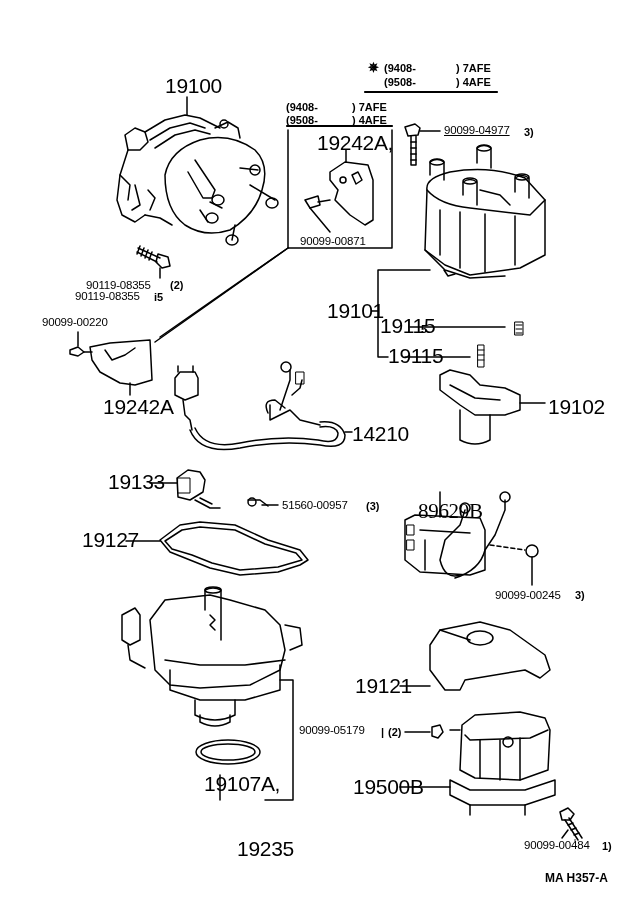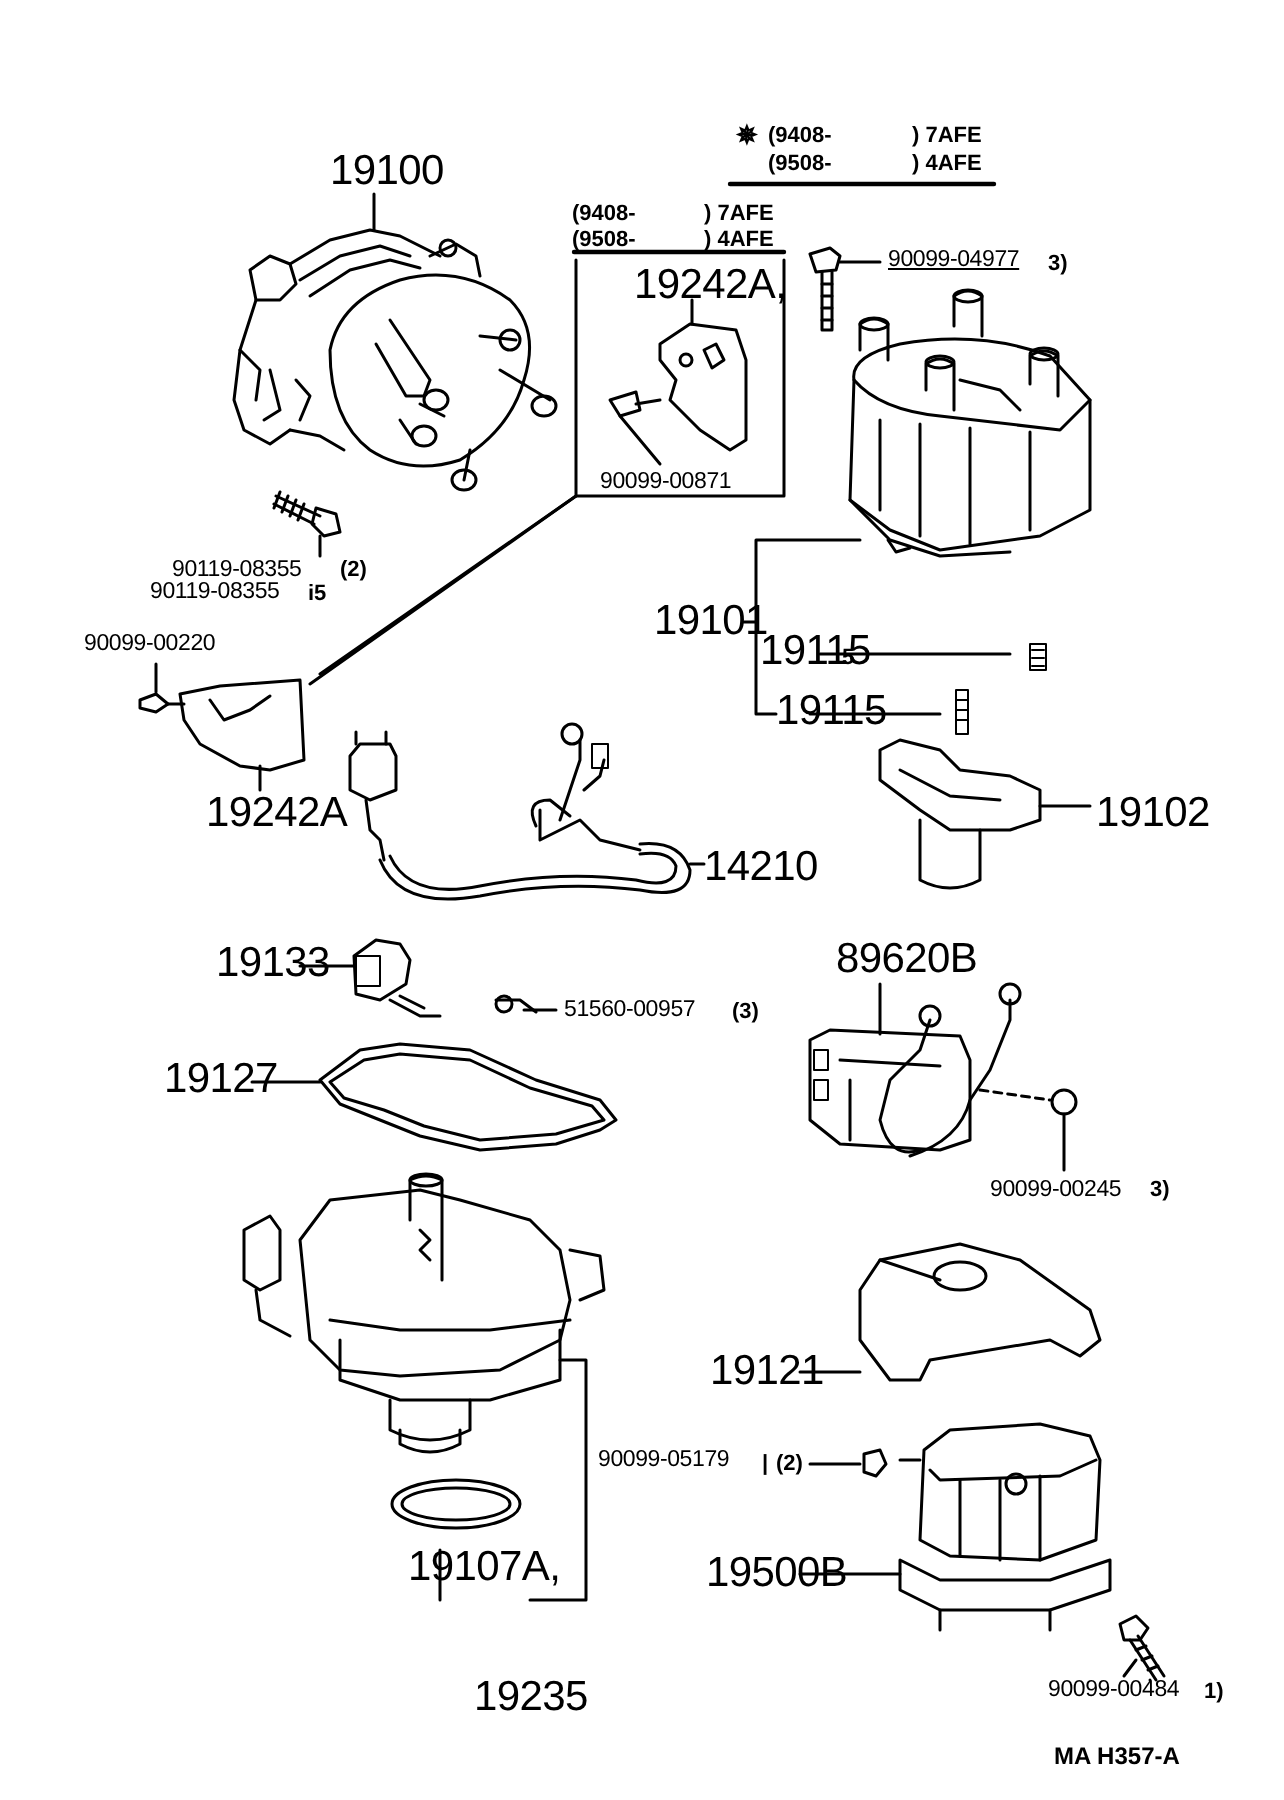--- a/index.html
+++ b/index.html
@@ -257,31 +257,31 @@
 <div class="lbl" style="left:380px;top:318px;">19115</div>
 <div class="b" style="left:421px;top:323px;">5</div>
 <div class="lbl" style="left:388px;top:348px;">19115</div>
 <div class="lbl" style="left:548px;top:387px;margin-top:12px;">19102</div>
 
 <div class="lbl" style="left:352px;top:426px;">14210</div>
 <div class="lbl" style="left:108px;top:474px;">19133</div>
 <div class="sm" style="left:282px;top:499px;">51560-00957</div>
 <div class="b" style="left:366px;top:500px;">(3)</div>
 
-<div class="lbl" style="left:418px;top:472px;">89620B</div>
+<div class="lbl" style="left:418px;top:503px;font-family:Liberation Serif, serif;">89620B</div>
 <div class="sm" style="left:495px;top:589px;">90099-00245</div>
 <div class="b" style="left:575px;top:589px;">3)</div>
 
 <div class="lbl" style="left:82px;top:532px;">19127</div>
 <div class="lbl" style="left:355px;top:678px;">19121</div>
 
 <div class="sm" style="left:299px;top:724px;">90099-05179</div>
 <div class="b" style="left:381px;top:726px;">|</div>
 <div class="b" style="left:388px;top:726px;">(2)</div>
 
 <div class="lbl" style="left:353px;top:779px;">19500B</div>
 <div class="lbl" style="left:204px;top:776px;">19107A,</div>
 <div class="lbl" style="left:237px;top:803px;margin-top:38px;">19235</div>
 
 <div class="sm" style="left:524px;top:839px;">90099-00484</div>
 <div class="b" style="left:602px;top:840px;">1)</div>
 
-<div class="b" style="left:527px;top:872px;font-size:12px;">MA H357-A</div>
+<div class="b" style="left:545px;top:872px;font-size:12px;">MA H357-A</div>
 
 </body></html>

